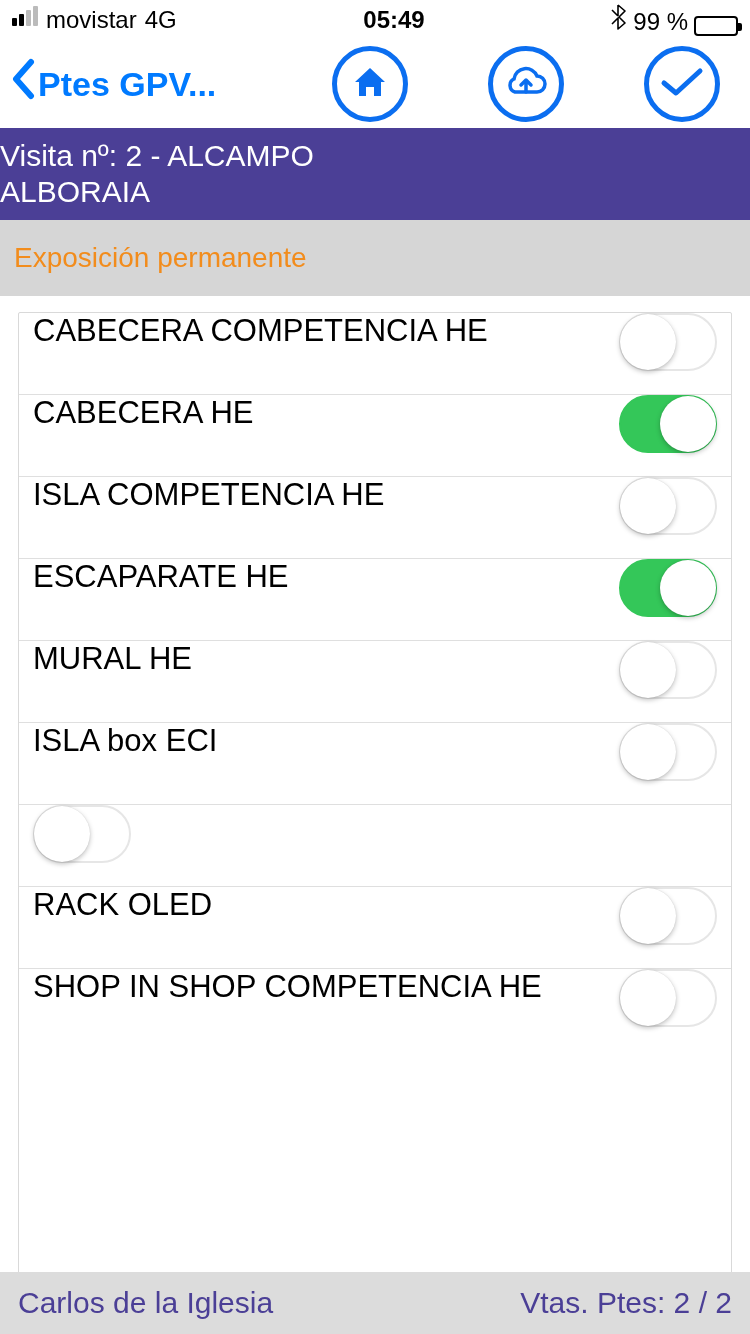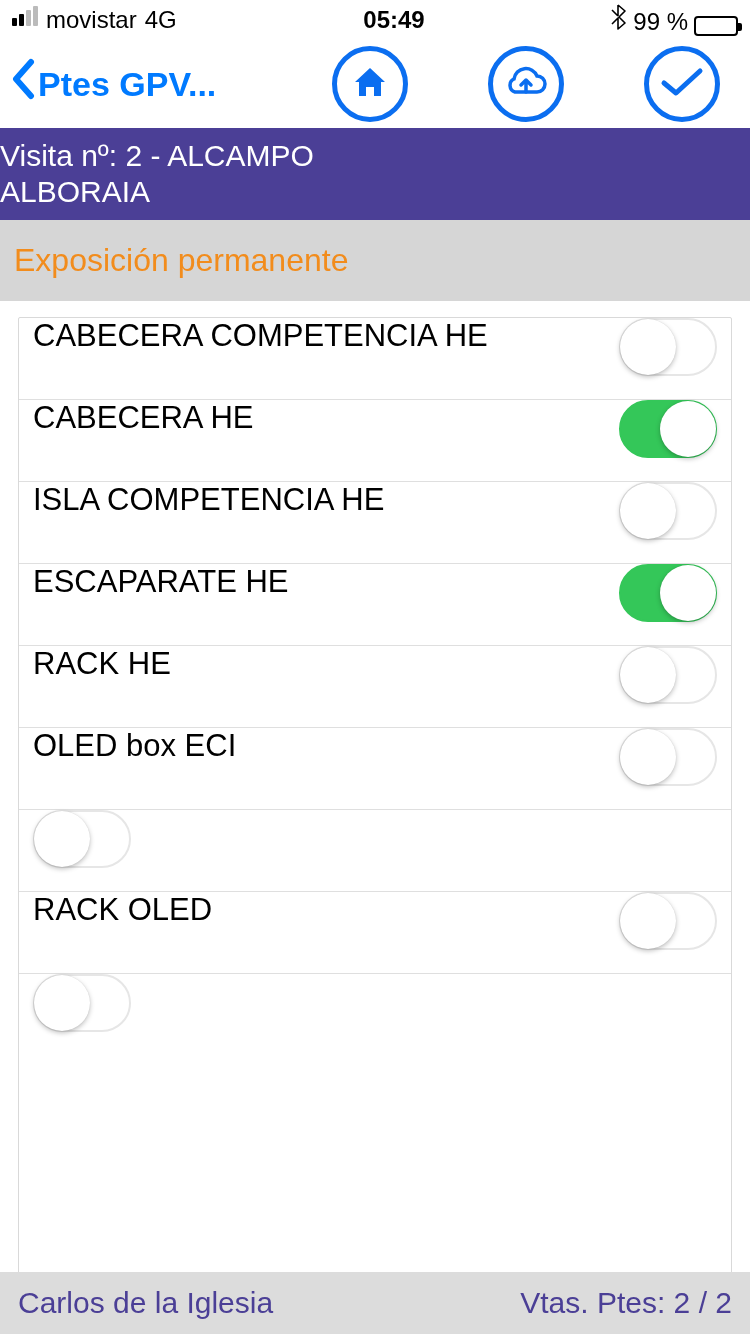--- a/index.html
+++ b/index.html
@@ -68,21 +68,21 @@
   .visit-header {
     background: #4b3f96;
     color: #fff;
     font-size: 30px;
     padding: 10px 0;
     line-height: 1.2;
   }
   .section-header {
     background: #d6d6d6;
     color: #f28c1c;
-    font-size: 32px;
+    font-size: 28px;
     padding: 22px 14px;
   }
   .list {
     margin: 16px 18px 0 18px;
     border: 1px solid #d9d9d9;
     border-radius: 2px;
     height: 984px;
     overflow: hidden;
   }
   .row {
@@ -220,43 +220,44 @@
         <div class="knob"></div>
       </div>
     </div>
     <div class="row">
       <span>ESCAPARATE HE</span>
       <div class="toggle on">
         <div class="knob"></div>
       </div>
     </div>
     <div class="row">
-      <span>RACK HE</span>
-      <div class="toggle">
-        <div class="knob"></div>
-      </div>
-    </div>
-    <div class="row">
-      <span>OLED box ECI</span>
+      <span>MURAL HE</span>
+      <div class="toggle">
+        <div class="knob"></div>
+      </div>
+    </div>
+    <div class="row">
+      <span>ISLA box ECI</span>
       <div class="toggle">
         <div class="knob"></div>
       </div>
     </div>
     <div class="row">
       <div class="toggle">
         <div class="knob"></div>
       </div>
     </div>
     <div class="row">
       <span>RACK OLED</span>
       <div class="toggle">
         <div class="knob"></div>
       </div>
     </div>
     <div class="row">
+      <span>SHOP IN SHOP COMPETENCIA HE</span>
       <div class="toggle">
         <div class="knob"></div>
       </div>
     </div>
   </div>
 
 <div class="footer">
   <span>Carlos de la Iglesia</span>
   <span>Vtas. Ptes: 2 / 2</span>
 </div>

